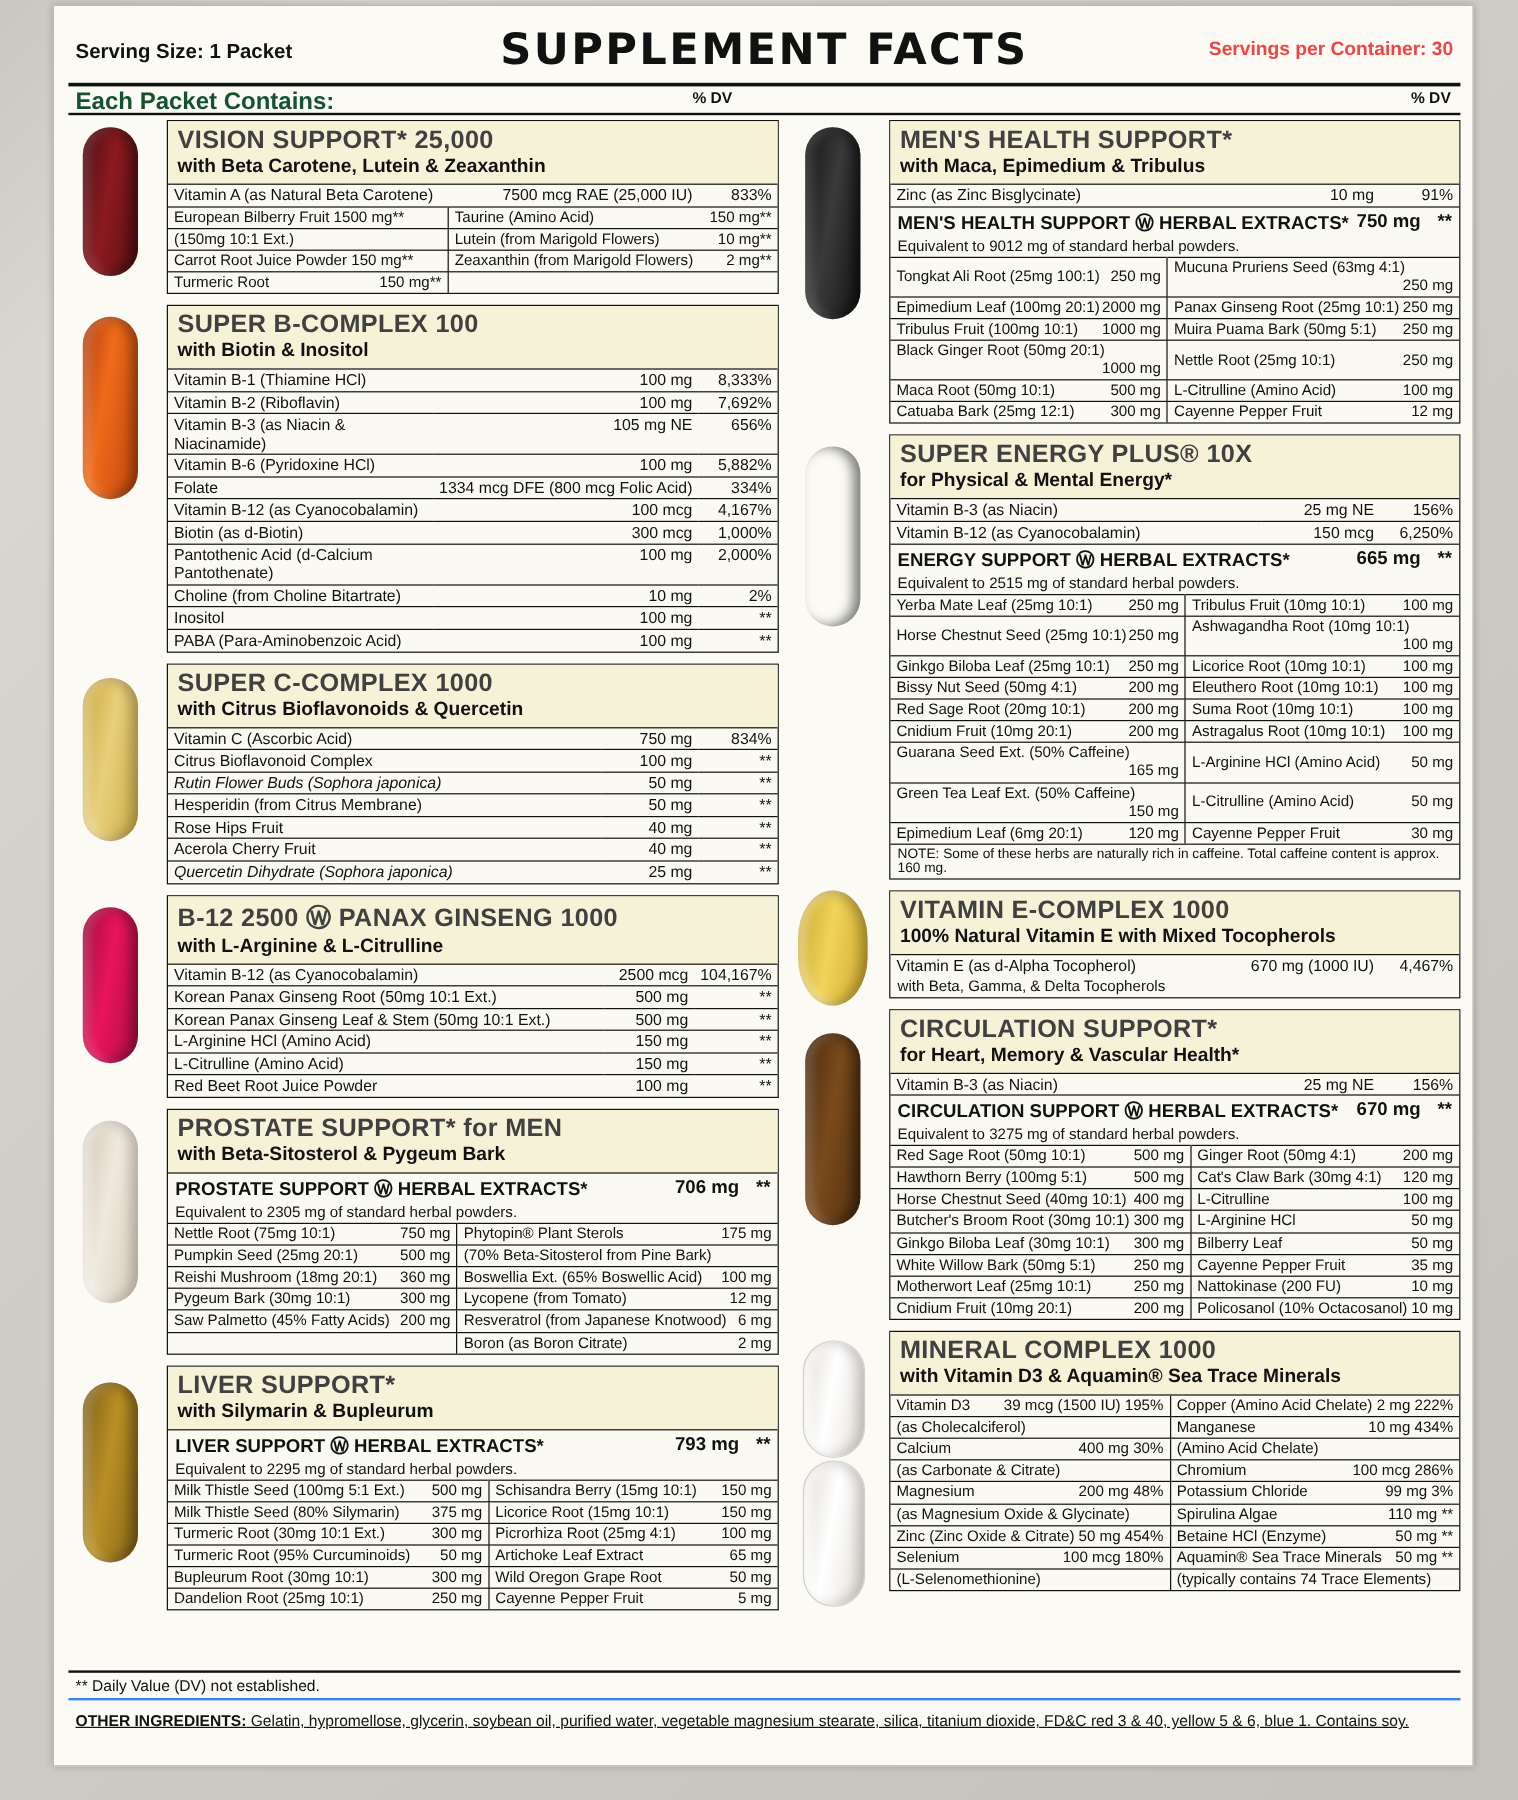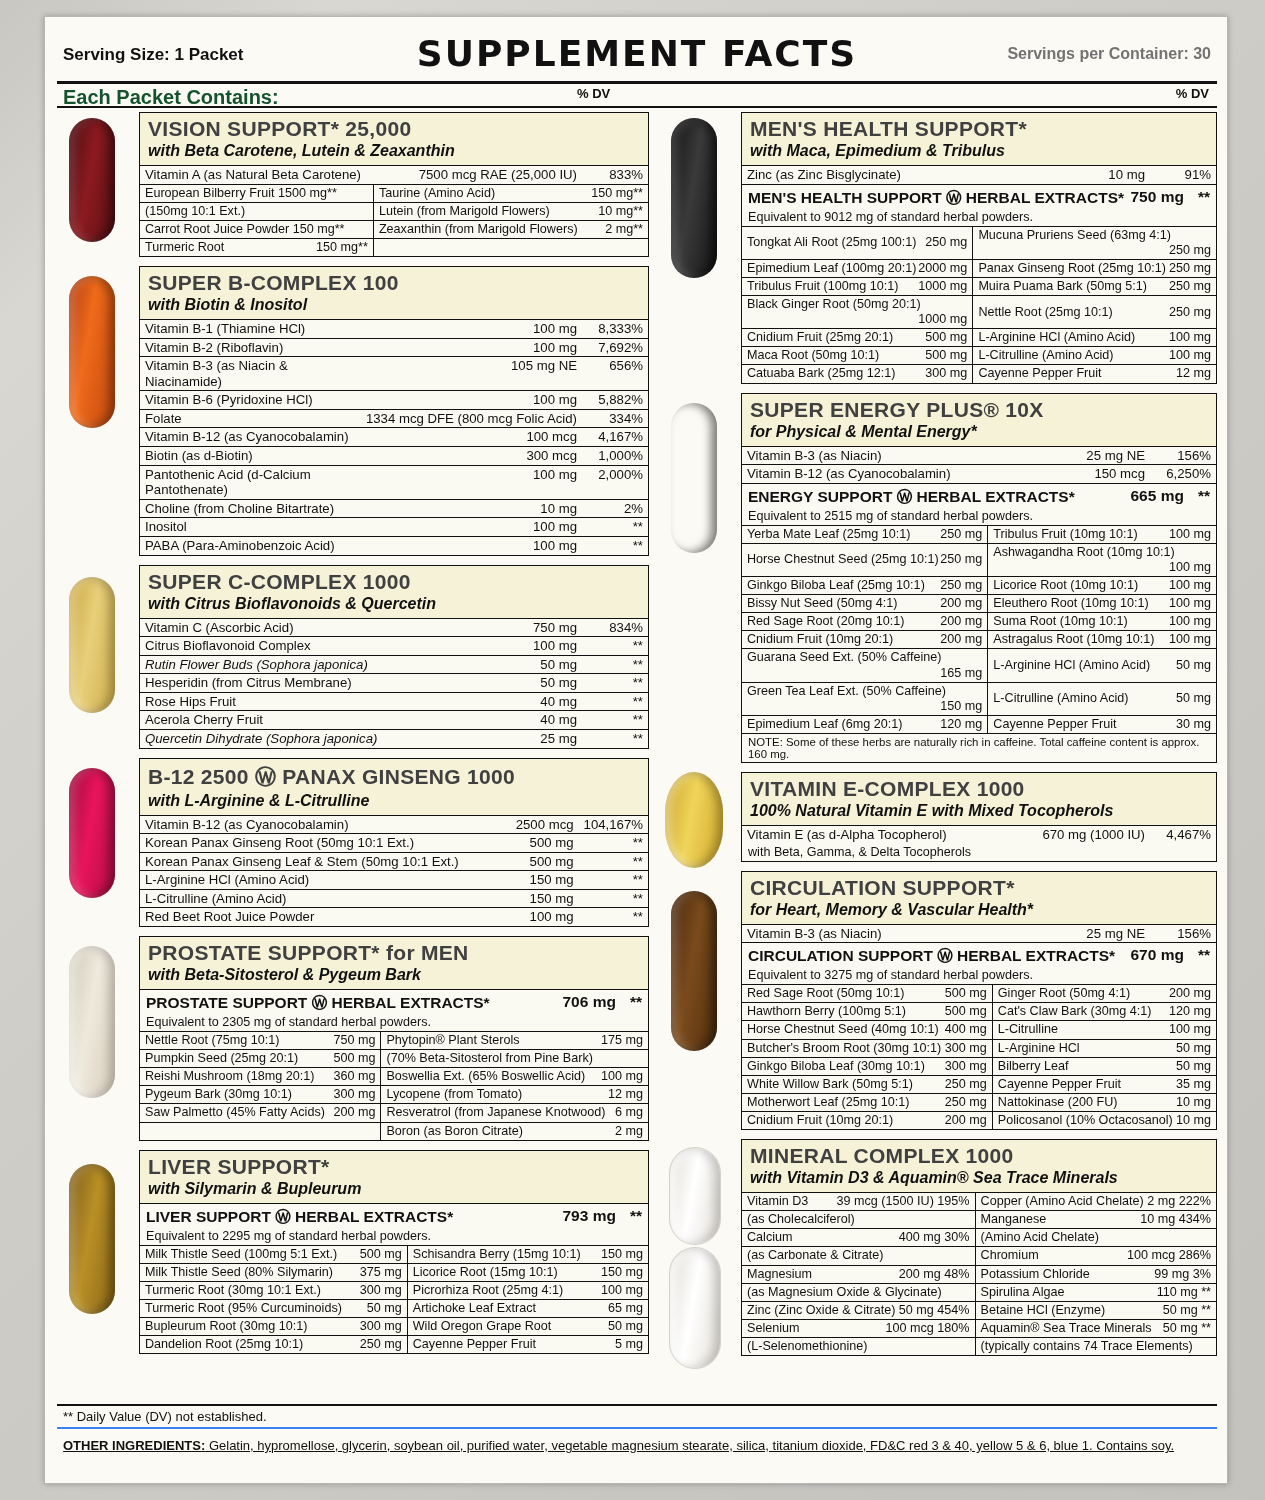--- a/index.html
+++ b/index.html
@@ -7,54 +7,54 @@
     width:1265px;height:1500px;
     background:#cfcdc8;
     font-family:"Liberation Sans", sans-serif;
     -webkit-font-smoothing:antialiased;
   }
   #page{
     position:relative;width:1265px;height:1500px;overflow:hidden;
     background:linear-gradient(135deg,#c9c7c2 0%,#d9d7d2 12%,#cfcdc8 40%,#c4c2bd 100%);
   }
   .label{
-    position:absolute;left:44px;top:16px;width:1182px;height:1466px;
+    position:absolute;left:44px;top:4px;width:1182px;height:1466px;
     background:#fbfaf4;
     border:1px solid #b9b6ae;
     box-shadow:0 0 6px rgba(0,0,0,.25);
   }
   .inner{position:absolute;left:12px;top:16px;width:1160px;height:1434px;}
 
   
   .hdr{position:relative;height:48px;border-bottom:3px solid #111;}
   .hdr .serving{position:absolute;left:6px;top:12px;font-size:17px;font-weight:bold;color:#111;}
   .hdr .title{
     position:absolute;left:0;right:0;top:0;text-align:center;
     font-size:36px;font-weight:bold;letter-spacing:2px;color:#111;
     font-family:"DejaVu Sans", sans-serif;
   }
-  .hdr .spc{position:absolute;right:6px;top:12px;font-size:16px;font-weight:bold;color:#737373;}
+  .hdr .spc{position:absolute;right:6px;top:12px;font-size:16px;font-weight:bold;color:#ef4444;}
 
   .subhdr{position:relative;height:22px;border-bottom:2px solid #111;}
   .subhdr .l{position:absolute;left:6px;top:2px;font-size:20px;font-weight:bold;color:#14532d;}
   .subhdr .dv1{position:absolute;left:520px;top:2px;font-size:13px;font-weight:bold;color:#111;}
   .subhdr .dv2{position:absolute;right:8px;top:2px;font-size:13px;font-weight:bold;color:#111;}
 
   .cols{position:relative;margin-top:4px;}
   .col{position:absolute;top:0;}
   .colL{left:0;width:592px;}
   .colR{left:602px;width:558px;}
 
   
   .sec{position:relative;margin-bottom:9px;}
   .sec .pill{position:absolute;left:0;top:0;width:74px;}
   .sec .body{margin-left:82px;border:1.5px solid #111;background:#fbfaf2;}
   .sec .head{background:#f6f2d8;padding:4px 8px 5px 8px;border-bottom:1.5px solid #111;}
   .sec .h1{font-size:21px;font-weight:bold;color:#404040;letter-spacing:.3px;}
-  .sec .h2{font-size:16px;font-weight:bold;font-style:italic;color:#111;margin-top:1px;}
+  .sec .h2{font-size:16px;font-weight:bold;color:#111;margin-top:1px;}
 
   table.rows{width:100%;border-collapse:collapse;}
   table.rows td{
     font-size:13.2px;color:#111;padding:1px 5px;border-bottom:1px solid #111;
     vertical-align:top;line-height:1.18;
   }
   table.rows tr:last-child td{border-bottom:none;}
   td.amt{text-align:right;white-space:nowrap;}
   td.dv{text-align:right;white-space:nowrap;width:56px;}
   .ital{font-style:italic;}
@@ -458,24 +458,20 @@
                     </tr>
                 <tr>
                       <td class="c1"><span class="nm">Tribulus Fruit      (100mg 10:1)</span><span class="vl">1000 mg</span></td>
                       <td><span class="nm">Muira Puama Bark     (50mg 5:1)</span><span class="vl">250 mg</span></td>
                     </tr>
                 <tr>
                       <td class="c1"><span class="nm">Black Ginger Root (50mg 20:1)</span><span class="vl">1000 mg</span></td>
                       <td><span class="nm">Nettle Root        (25mg 10:1)</span><span class="vl">250 mg</span></td>
                     </tr>
                 <tr>
-                      <td class="c1"><span class="nm">Cnidium Fruit      (25mg 20:1)</span><span class="vl">500 mg</span></td>
-                      <td><span class="nm">L-Arginine HCl (Amino Acid)</span><span class="vl">100 mg</span></td>
-                    </tr>
-                <tr>
                       <td class="c1"><span class="nm">Maca Root          (50mg 10:1)</span><span class="vl">500 mg</span></td>
                       <td><span class="nm">L-Citrulline (Amino Acid)</span><span class="vl">100 mg</span></td>
                     </tr>
                 <tr>
                       <td class="c1"><span class="nm">Catuaba Bark      (25mg 12:1)</span><span class="vl">300 mg</span></td>
                       <td><span class="nm">Cayenne Pepper Fruit</span><span class="vl">12 mg</span></td>
                     </tr>
               </tbody>
                 </table>
             </div>

